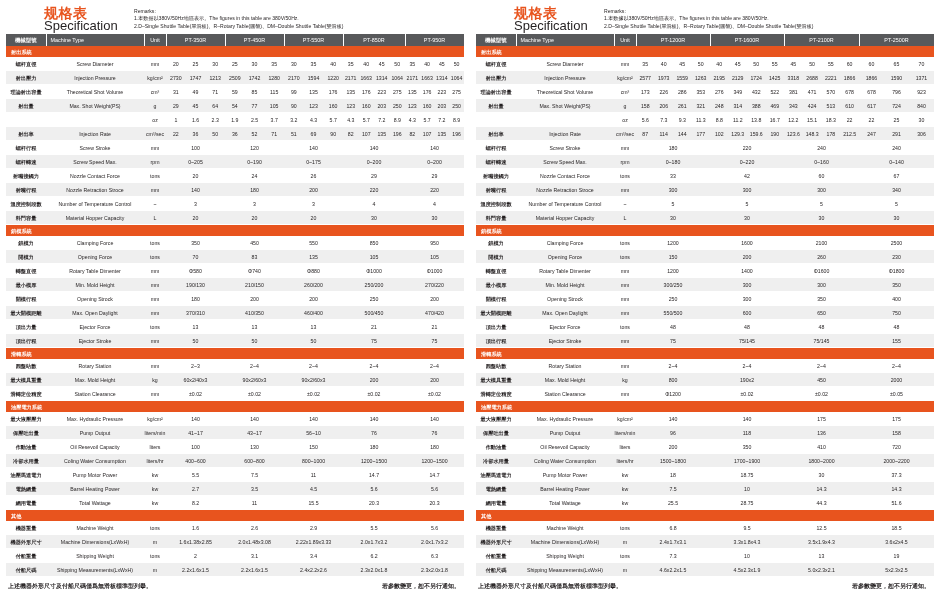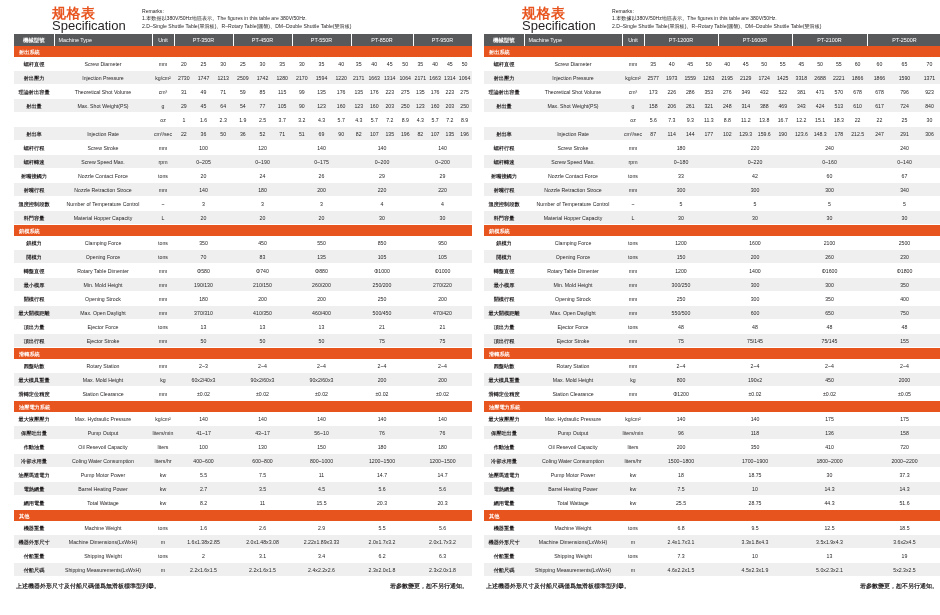--- a/index.html
+++ b/index.html
@@ -3,21 +3,21 @@
 <meta charset="utf-8">
 <style>
   html,body{margin:0;padding:0;}
   body{
     width:940px;height:615px;
     background:#ffffff;
     font-family:"Liberation Sans","DejaVu Sans",sans-serif;
     color:#231f20;
     overflow:hidden;
   }
-  .page{display:flex;width:932px;height:615px;margin-left:8px;}
+  .page{display:flex;width:932px;height:615px;}
   .panel{width:470px;height:615px;box-sizing:border-box;padding:0 6px;position:relative;}
 
   
   .head{display:flex;align-items:flex-start;padding:6px 0 4px 0;height:34px;box-sizing:border-box;}
   .titlebox{width:128px;padding-left:38px;box-sizing:border-box;}
   .t-cn{font-size:14px;font-weight:bold;color:#e8541e;line-height:14px;letter-spacing:0.5px;}
   .t-en{font-size:13px;color:#231f20;line-height:10px;margin-top:1px;}
   .remarks{font-size:5.1px;line-height:7.3px;color:#231f20;padding-top:2px;}
   .remarks .rk{display:block;}
 

